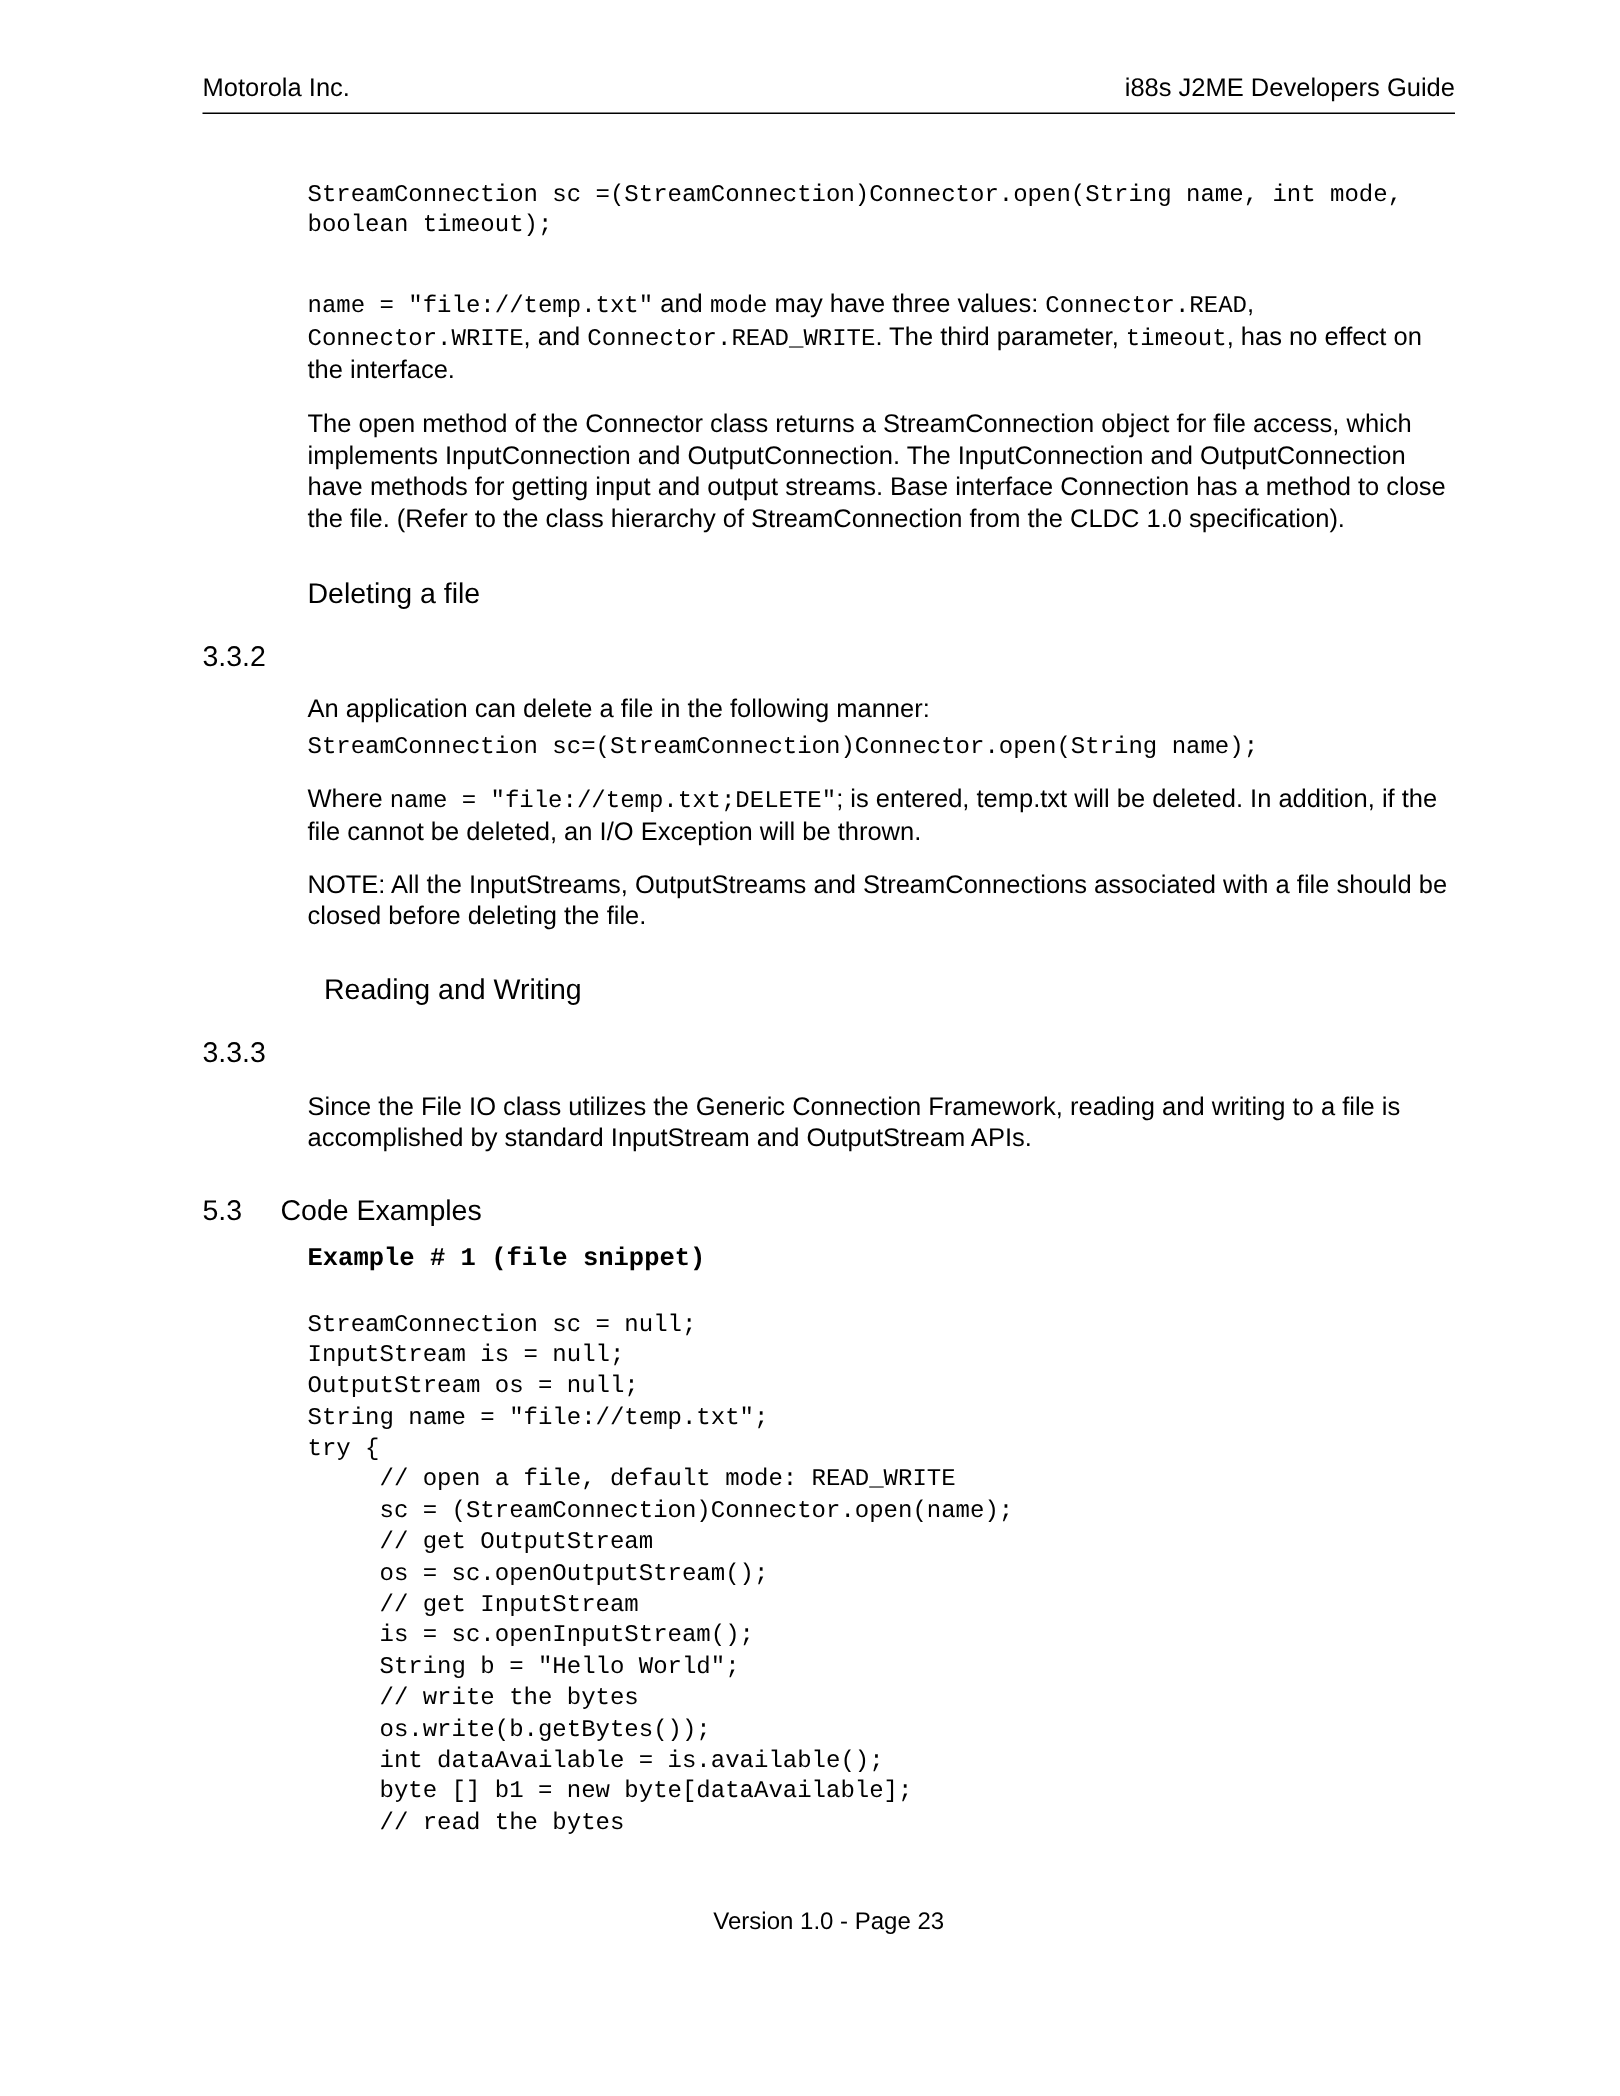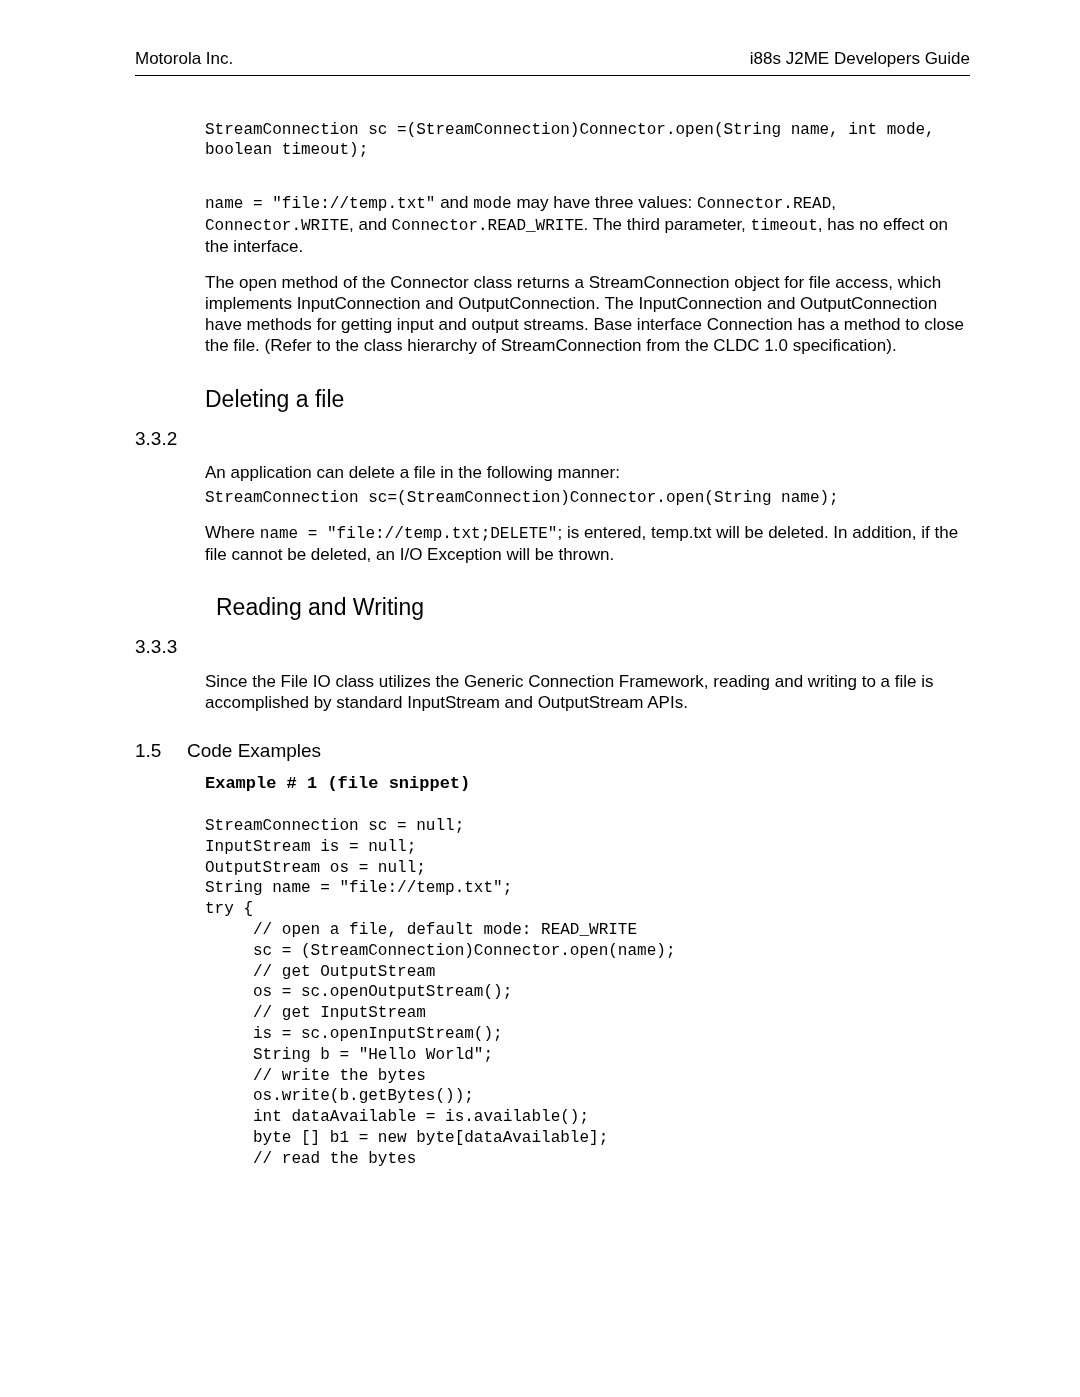--- a/index.html
+++ b/index.html
@@ -33,21 +33,21 @@
       margin-top: 28px;
       margin-bottom: 12px;
     }
     .section-num {
       width: 66px;
       flex-shrink: 0;
       font-size: 19px;
       margin-top: 42px;
     }
     .section-title {
-      font-size: 23px;
+      font-size: 19px;
       text-align: right;
     }
     .h-row {
       display: flex;
       margin-top: 26px;
       margin-bottom: 10px;
       margin-left: -46px;
     }
     .h-num {
       width: 46px;
@@ -115,32 +115,33 @@
       <div class="section-title">Deleting a file</div>
     </div>
 
     <p class="tight">An application can delete a file in the following manner:</p>
     <p class="mono">StreamConnection sc=(StreamConnection)Connector.open(String name);</p>
 
     <p>
       <span>Where </span><span class="inline-mono">name = "file://temp.txt;DELETE"</span><span>; is entered,  temp.txt  will be deleted.  In addition, if the file cannot be deleted, an I/O Exception will be thrown.</span>
     </p>
 
+    <p>NOTE:  All the InputStreams, OutputStreams and StreamConnections associated with a file should be closed before deleting the file.</p>
 
     <div class="section-row" style="margin-left:-70px;gap:11px;">
       <div class="section-num" style="width:70px;">3.3.3</div>
       <div class="section-title">Reading and Writing</div>
     </div>
 
     <p>Since the File IO class utilizes the Generic Connection Framework, reading and writing to a file is accomplished by standard InputStream and OutputStream APIs.</p>
 
   </div>
 
   <div class="h-row" style="margin-left:0;">
-    <div class="h-num" style="width:52px;">1.5</div>
+    <div class="h-num" style="width:52px;">5.3</div>
     <div class="h-title">Code Examples</div>
   </div>
 
   <div class="content-indent">
     <div class="bold-mono">Example # 1 (file snippet)</div>
     <div class="code-block">StreamConnection sc = null;
 InputStream is = null;
 OutputStream os = null;
 String name = "file://temp.txt";
 try {
@@ -151,14 +152,15 @@
      // get InputStream
      is = sc.openInputStream();
      String b = "Hello World";
      // write the bytes
      os.write(b.getBytes());
      int dataAvailable = is.available();
      byte [] b1 = new byte[dataAvailable];
      // read the bytes</div>
   </div>
 
+  <div class="footer">Version 1.0 - Page 23</div>
 
 </div>
 
 </body></html>

